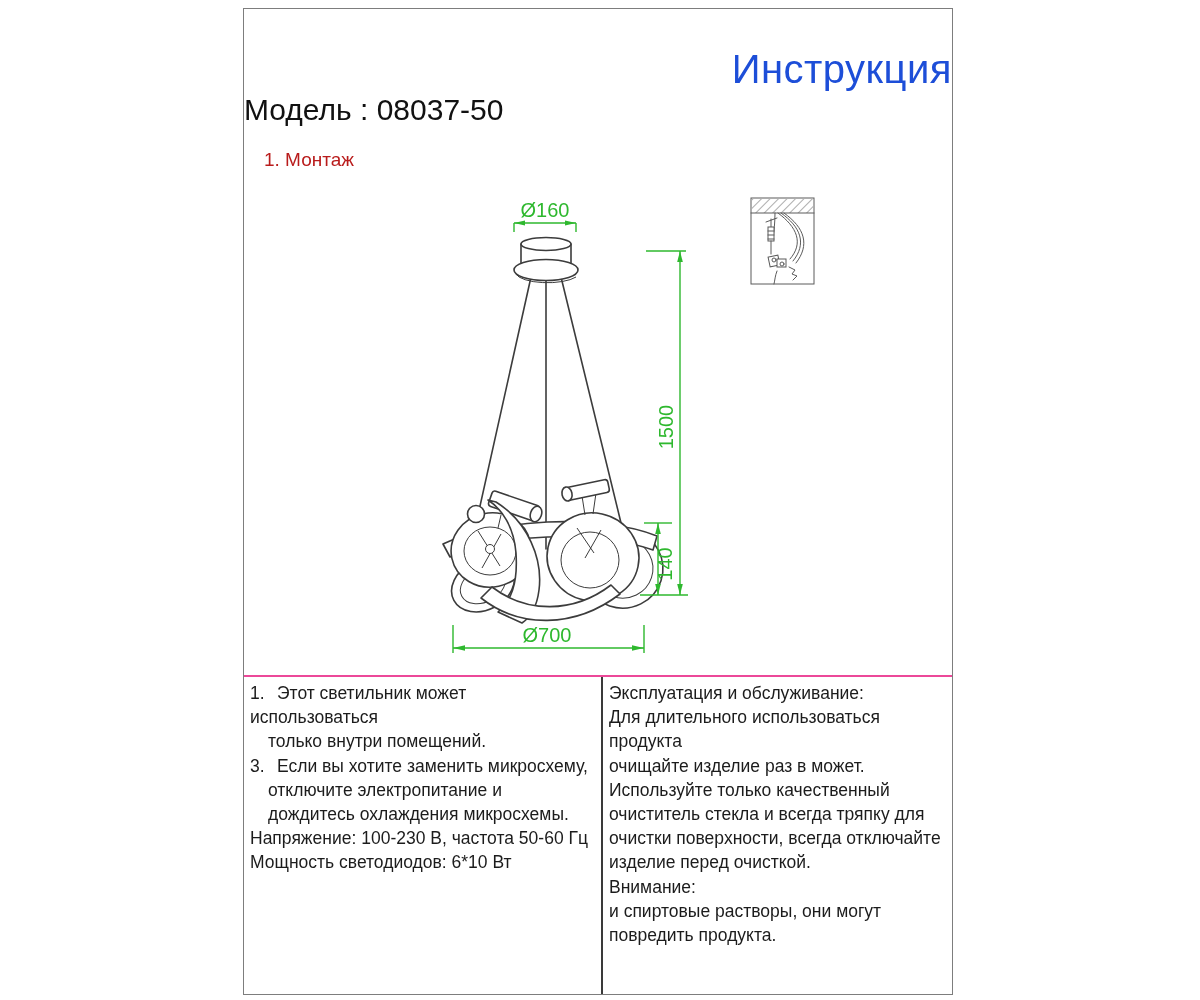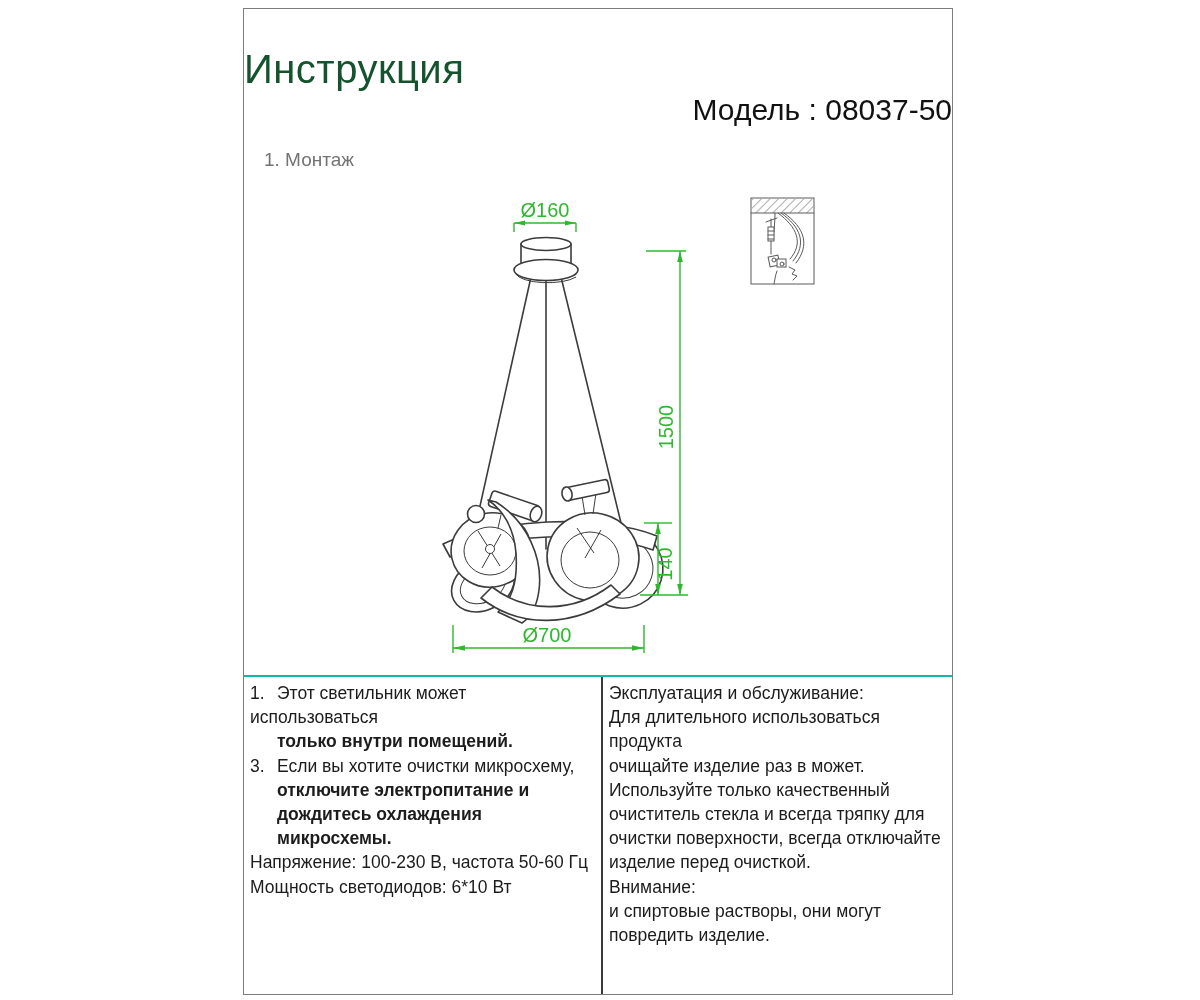--- a/index.html
+++ b/index.html
@@ -9,52 +9,52 @@
     font-family:"Liberation Sans", sans-serif;
     color:#1c1c1c;
     overflow:hidden;
   }
   .page{
     position:absolute;left:243px;top:8px;width:710px;height:987px;
     background:#fff;border:1.5px solid #7d7d7d;box-sizing:border-box;
   }
   .doc-title{
     position:absolute;left:0;top:38px;width:100%;
-    text-align:left;font-size:40px;letter-spacing:0.5px;color:#14532d;
+    text-align:right;font-size:40px;letter-spacing:0.5px;color:#1d4ed8;
   }
   .doc-model{
     position:absolute;left:0;top:84px;width:100%;
-    text-align:right;font-size:30px;color:#111;
+    text-align:left;font-size:30px;color:#111;
   }
   .section-heading{
-    position:absolute;left:20px;top:140px;font-size:19px;color:#737373;
+    position:absolute;left:20px;top:140px;font-size:19px;color:#b91c1c;
   }
   .drawing-svg{position:absolute;left:0;top:172px;}
 
   
   .art{stroke:var(--line,#3c3c3c);stroke-width:1.6;fill:none;stroke-linecap:round;stroke-linejoin:round;}
   .art-fill{stroke:var(--line,#3c3c3c);stroke-width:1.6;fill:#ffffff;stroke-linejoin:round;}
   .thin{stroke:var(--line,#3c3c3c);stroke-width:1;fill:none;}
   .thin-fill{stroke:var(--line,#3c3c3c);stroke-width:1;fill:#ffffff;}
   .dim-line{stroke:var(--green,#2eb82e);stroke-width:1.4;fill:none;}
   .dim-arrow{fill:var(--green,#2eb82e);stroke:none;}
   .dim-text{fill:var(--green,#2eb82e);font-family:"Liberation Sans",sans-serif;font-size:20px;}
   .sketch{stroke:var(--sketch,#5a5a5a);stroke-width:1;fill:none;stroke-linecap:round;}
   .sketch-fill{stroke:var(--sketch,#5a5a5a);stroke-width:1;fill:#ffffff;}
 
   
   .notes{
     position:absolute;left:0;right:0;top:666px;bottom:0;
-    border-top:2px solid #14b8a6;display:flex;
+    border-top:2px solid #ec4899;display:flex;
   }
   .notes-col{box-sizing:border-box;padding:4px 2px 0 6px;font-size:17.5px;line-height:24.2px;}
   .notes-col.left{width:357px;}
   .notes-col.right{flex:1;border-left:2px solid #3a3a3a;}
   .note-num{display:inline-block;width:27px;}
-  .nl-cont{margin-left:27px;font-weight:bold;}
+  .nl-cont{margin-left:18px;}
 </style>
 </head>
 <body>
 
 <div class="page">
 
   <div class="doc-title">Инструкция</div>
   <div class="doc-model">Модель : 08037-50</div>
   <div class="section-heading">1. Монтаж</div>
 
@@ -161,35 +161,35 @@
     </g>
   </svg>
 
   <div class="notes">
     <div class="notes-col left">
       <div>
         <div><span class="note-num">1.</span><span>Этот светильник может использоваться</span></div>
         <div class="nl-cont">только внутри помещений.</div>
       </div>
       <div>
-        <div><span class="note-num">3.</span><span>Если вы хотите очистки микросхему,</span></div>
+        <div><span class="note-num">3.</span><span>Если вы хотите заменить микросхему,</span></div>
         <div class="nl-cont">отключите электропитание и</div>
         <div class="nl-cont">дождитесь охлаждения микросхемы.</div>
       </div>
       <div>Напряжение: 100-230 В, частота 50-60 Гц</div>
       <div>Мощность светодиодов: 6*10 Вт</div>
     </div>
 
     <div class="notes-col right">
       <div>Эксплуатация и обслуживание:</div>
       <div>Для длительного использоваться продукта</div>
       <div>очищайте изделие раз в может.</div>
       <div>Используйте только качественный</div>
       <div>очиститель стекла и всегда тряпку для</div>
       <div>очистки поверхности, всегда отключайте</div>
       <div>изделие перед очисткой.</div>
       <div>Внимание:</div>
       <div>и спиртовые растворы, они могут</div>
-      <div>повредить изделие.</div>
+      <div>повредить продукта.</div>
     </div>
   </div>
 
 </div>
 
 </body></html>

